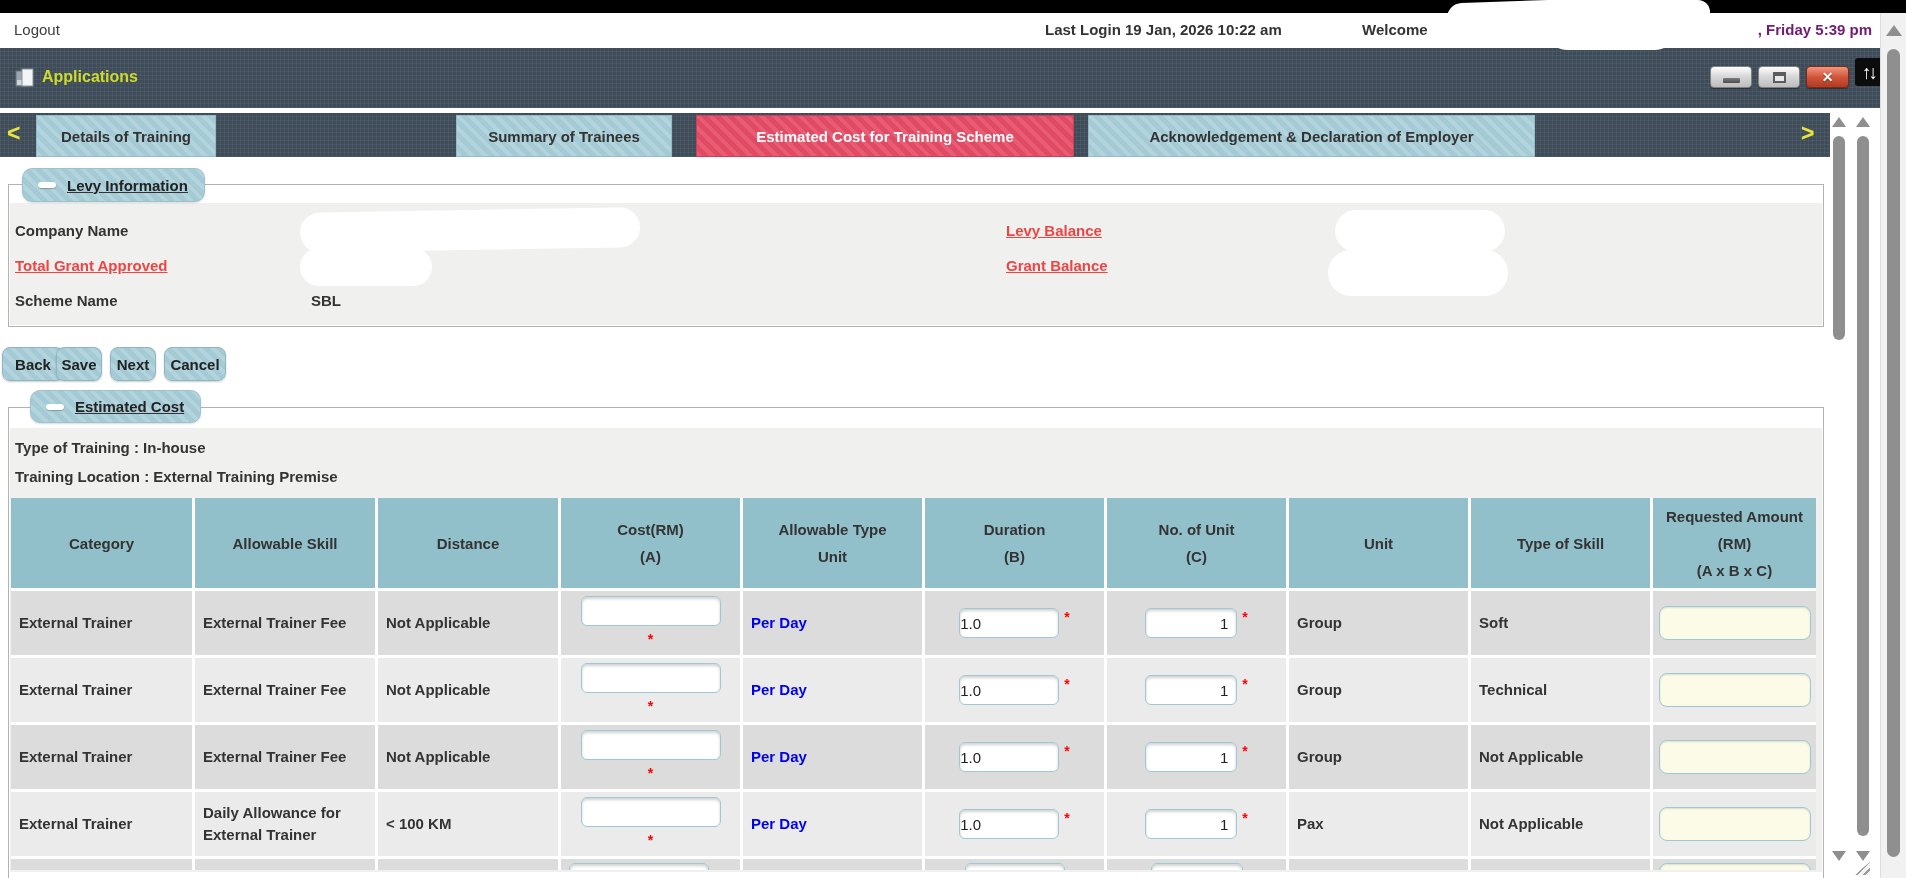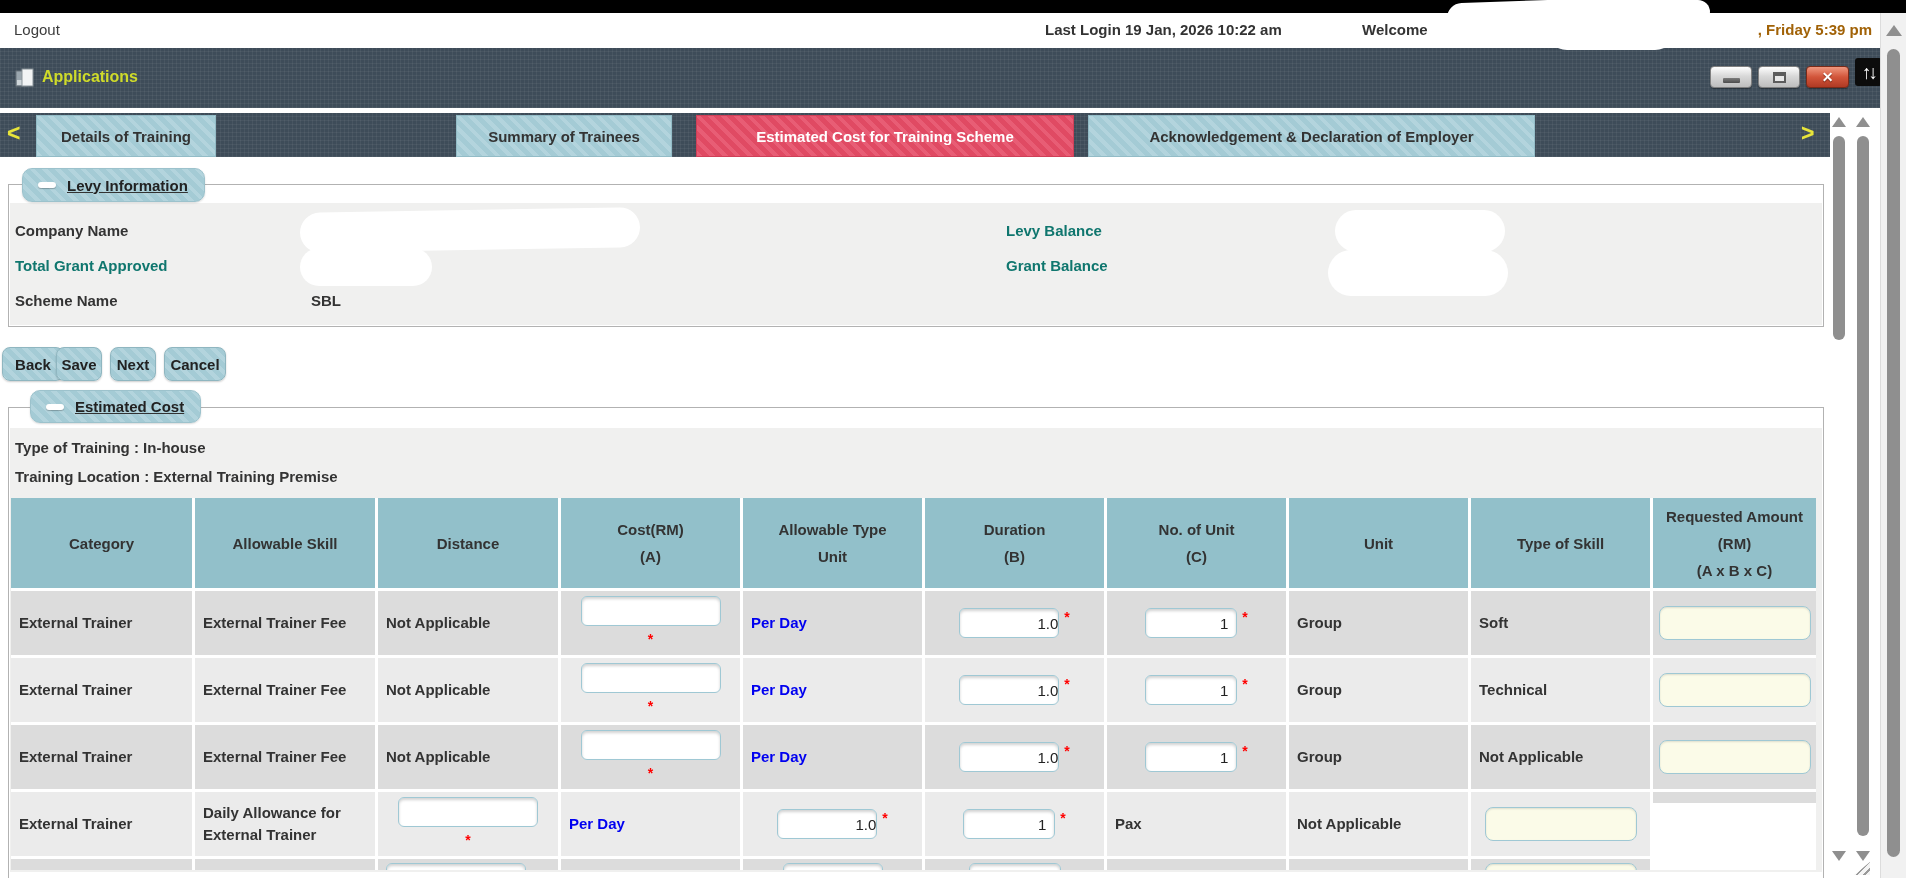--- a/index.html
+++ b/index.html
@@ -5,21 +5,21 @@
   * { margin:0; padding:0; box-sizing:border-box; }
   html,body { width:1906px; height:878px; overflow:hidden; }
   body { position:relative; font-family:"Liberation Sans", sans-serif; background:#fff; color:#333; }
 
   
   .top-black { position:absolute; left:0; top:0; width:1906px; height:13px; background:#000; }
   .utility-bar { position:absolute; left:0; top:13px; width:1880px; height:35px; background:#fff; font-size:15px; }
   .logout { position:absolute; left:14px; top:8px; color:#3c3c3c; cursor:pointer; }
   .last-login { position:absolute; left:1045px; top:8px; font-weight:bold; color:#333; }
   .welcome { position:absolute; left:1362px; top:8px; font-weight:bold; color:#333; }
-  .datetime { position:absolute; right:8px; top:8px; font-weight:bold; color:#a16207; }
+  .datetime { position:absolute; right:8px; top:8px; font-weight:bold; color:#701a75; }
 
   
   .dark-tex {
     background-color:#3e4c59;
     background-image:
       repeating-linear-gradient(0deg, rgba(255,255,255,.05) 0 1px, transparent 1px 4px),
       repeating-linear-gradient(90deg, rgba(255,255,255,.05) 0 1px, transparent 1px 4px);
   }
   .title-bar { position:absolute; left:0; top:48px; width:1880px; height:60px; }
   .app-icon { position:absolute; left:13px; top:18px; width:24px; height:24px; }
@@ -61,21 +61,21 @@
   .ec-tab   { left:30px; top:390px; height:33px;align-items:center; }
 
   .panel { position:absolute; left:8px; width:1816px; background:#fff; border:1px solid #b2b2b2; z-index:1; }
   .levy-panel { top:184px; height:143px; }
   .ec-panel   { top:407px; height:471px; border-bottom:none; }
   .panel-gray { position:absolute; left:1px; right:1px; background:#f0f0ef; }
   .levy-gray { top:18px; height:122px; }
   .ec-gray   { top:20px; height:444px; }
 
   .fld { position:absolute; font-size:15px; font-weight:bold; color:#333; white-space:nowrap; }
-  .lnk { color:#0f766e; cursor:pointer; }
+  .lnk { color:#ef4444; text-decoration:underline; cursor:pointer; }
 
   .action-btn { position:absolute; top:347px; height:34px; border-radius:8px; border:1px solid #8fb6c0; cursor:pointer;
     background:repeating-linear-gradient(45deg,#b3d4dd 0 4px,#a4cbd5 4px 9px);
     display:flex; align-items:center; justify-content:center; font-weight:bold; font-size:15px; color:#222; box-shadow:0 1px 2px rgba(0,0,0,.2); }
   .btn-back { left:2px; width:62px; }
   .btn-save { left:56px; width:46px; }
   .btn-next { left:110px; width:46px; }
   .btn-cancel { left:164px; width:62px; }
 
   
@@ -88,21 +88,21 @@
     display:flex; flex-direction:column; align-items:center; justify-content:center; text-align:center; }
   .td { height:64px; font-weight:bold; font-size:15px; color:#333; display:flex; align-items:center; padding:0 8px; line-height:1.45; }
   .td.odd  { background:#dcdcdc; }
   .td.even { background:#ebebeb; }
   .td.sliver { height:11px; overflow:hidden; align-items:flex-start; padding-top:4px; }
   .cell-cost { flex-direction:column; justify-content:flex-start; padding-top:5px; }
   .cell-mid { justify-content:center; }
   .inp { border:1px solid #9fc8d4; border-radius:6px; background:#fff; box-shadow:inset 0 2px 3px rgba(0,0,0,.18);
     font-family:"Liberation Sans",sans-serif; font-size:15px; color:#222; outline:none; }
   .inp.cost { width:140px; height:30px; }
-  .inp.dur  { width:100px; height:30px; text-align:right; padding-right:0; }
+  .inp.dur  { width:100px; height:30px; padding-right:0; }
   .inp.unitn{ width:92px;  height:30px; text-align:right; padding-right:8px; }
   .inp.req-amt { width:152px; height:34px; border-radius:8px; background:#fbfbe8; box-shadow:inset 0 1px 2px rgba(0,0,0,.12); }
   .req { color:#f00; font-size:14px; font-weight:bold; }
   .cell-cost .req { margin-top:3px; height:14px; }
   .req.side { margin-left:5px; margin-bottom:12px; }
   .perday { color:#0000f0; font-weight:bold; cursor:pointer; }
 
   
   .isb { position:absolute; top:115px; width:14px; height:750px; z-index:5; }
   .isb1 { left:1832px; } .isb2 { left:1856px; }
@@ -300,20 +300,21 @@
     <span class="req side">*</span>
   </div>
   <div class="td odd">Group</div>
   <div class="td odd">Not Applicable</div>
   <div class="td odd cell-mid">
     <input class="inp req-amt" value="" style="">
   </div>
 
   <div class="td even">External Trainer</div>
   <div class="td even">Daily Allowance for External Trainer</div>
+  <div class="td even">&lt; 100 KM</div>
   <div class="td even cell-cost">
     <input class="inp cost" value="" style="">
     <span class="req">*</span>
   </div>
   <div class="td even">
       <span class="perday">Per Day</span>
     </div>
   <div class="td even cell-mid">
     <input class="inp dur" value="1.0" style="">
     <span class="req side">*</span>

